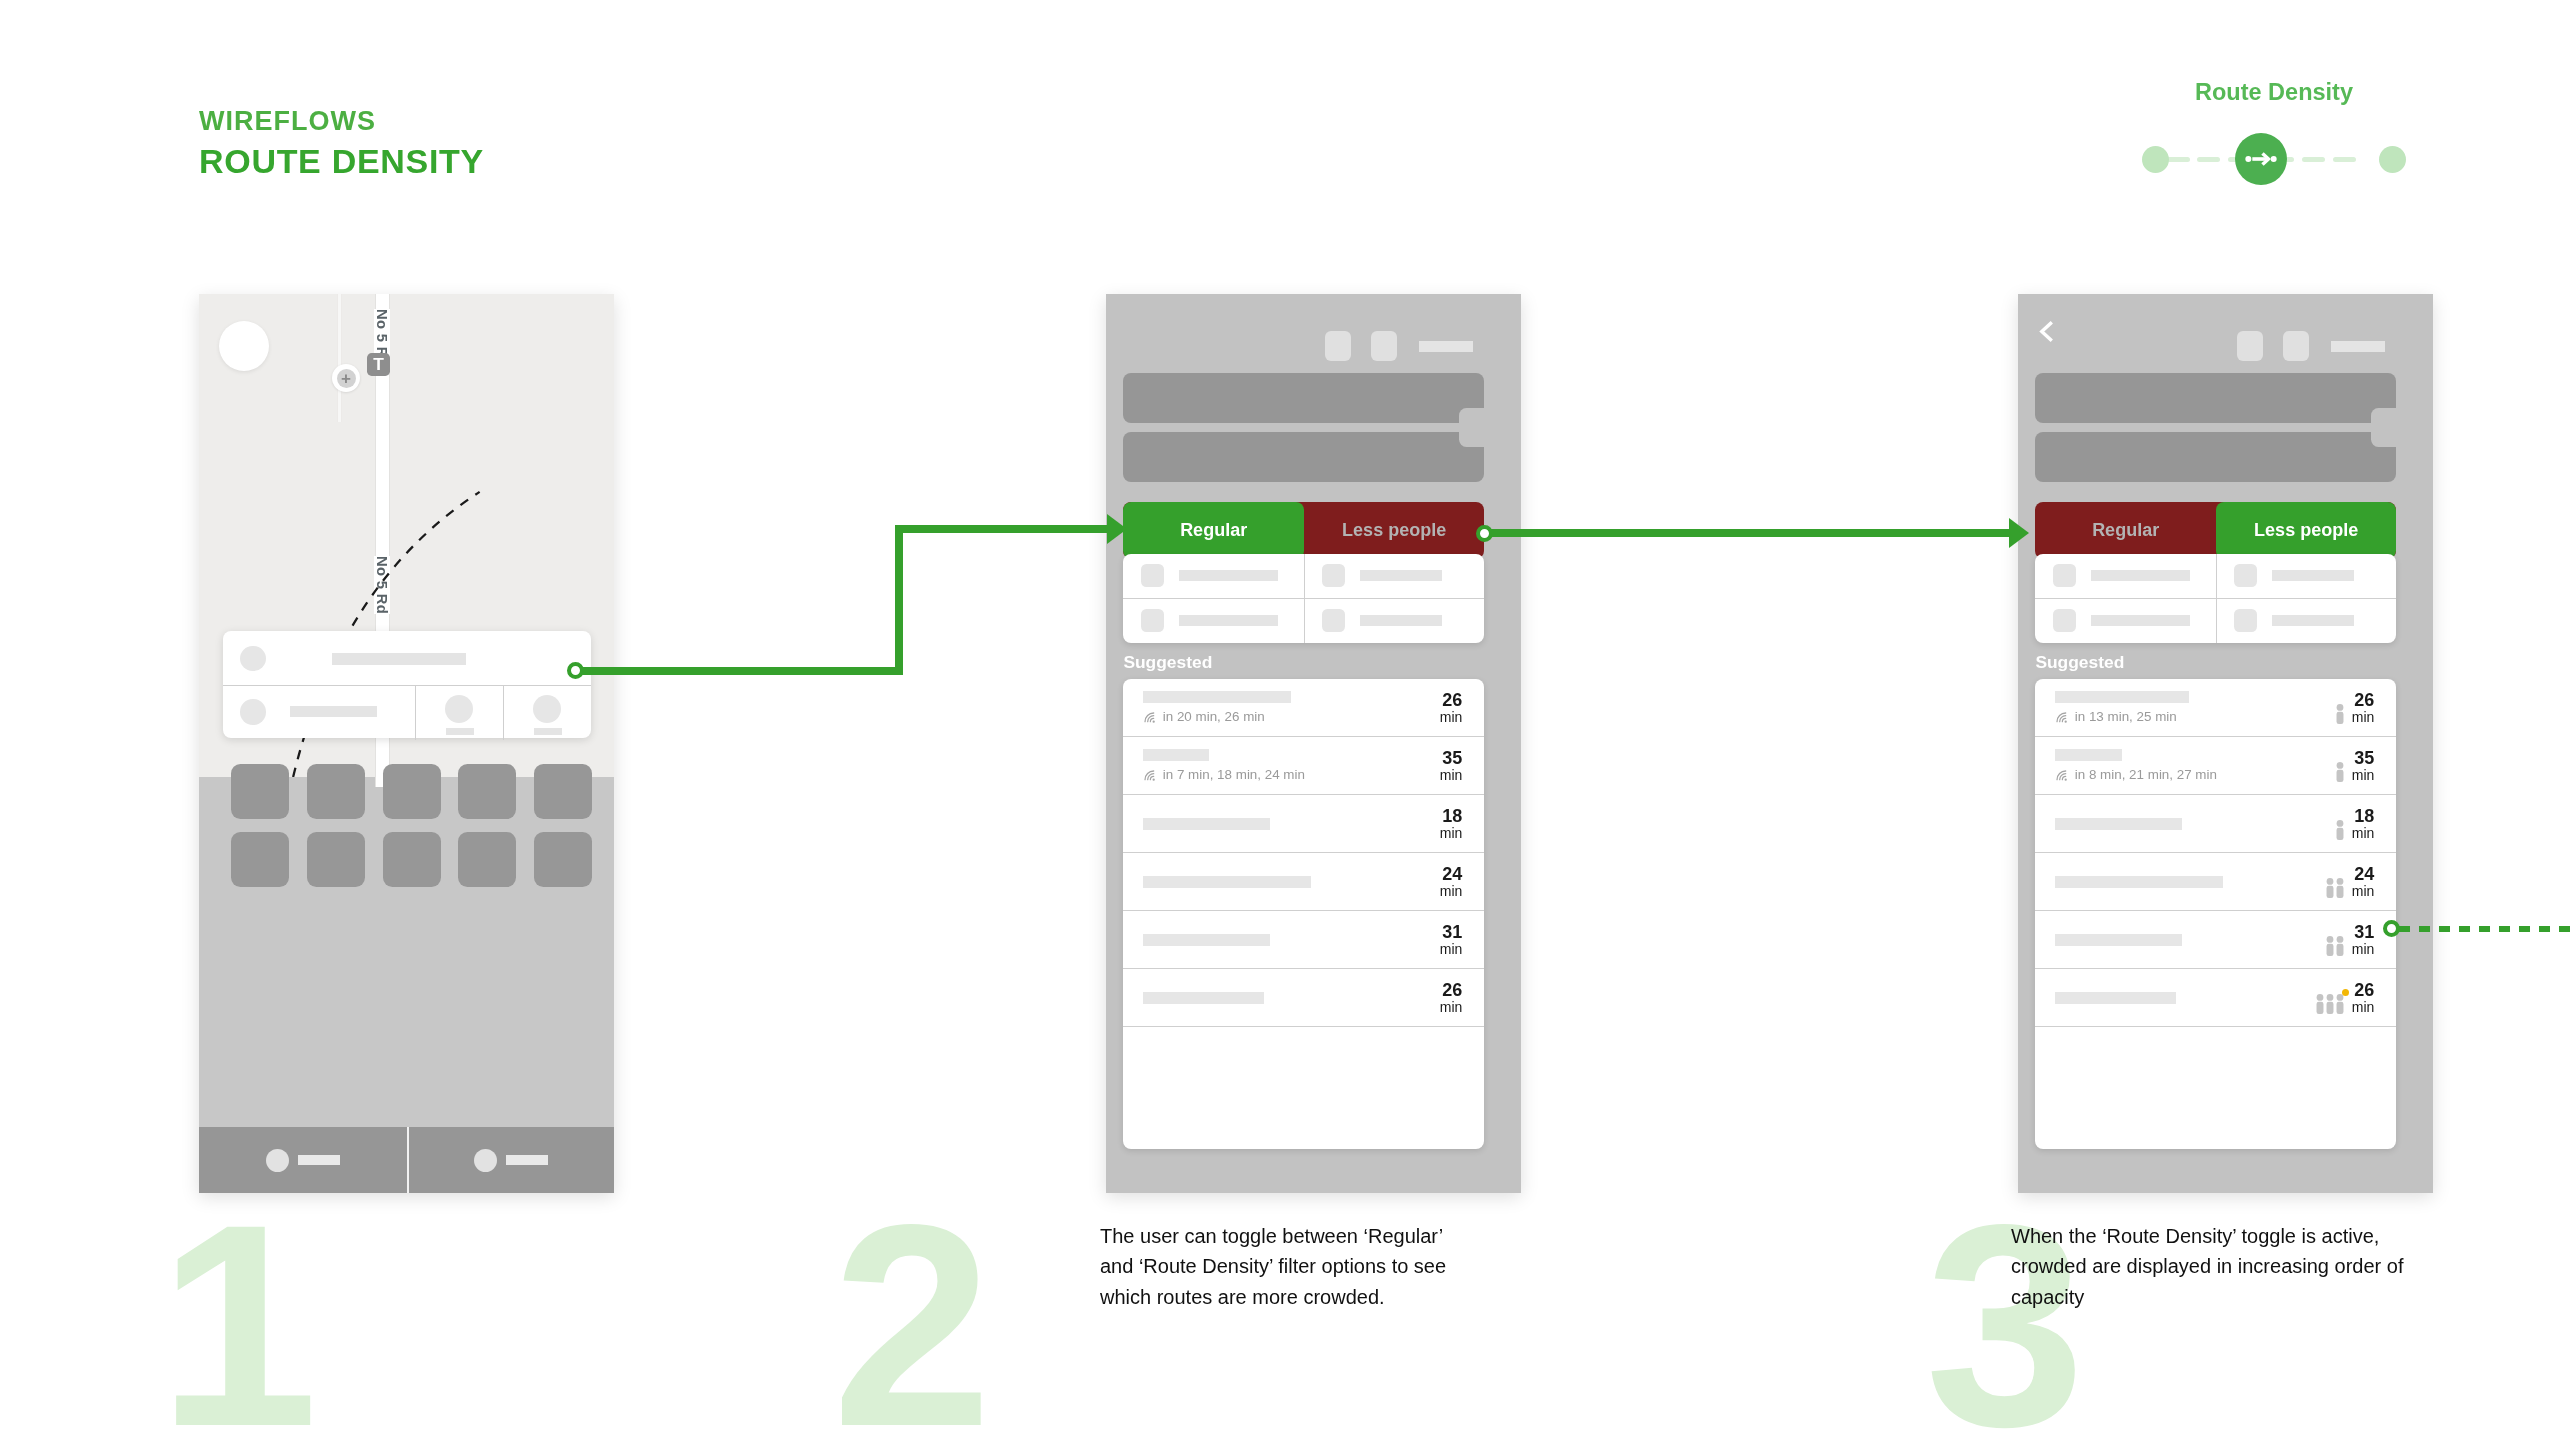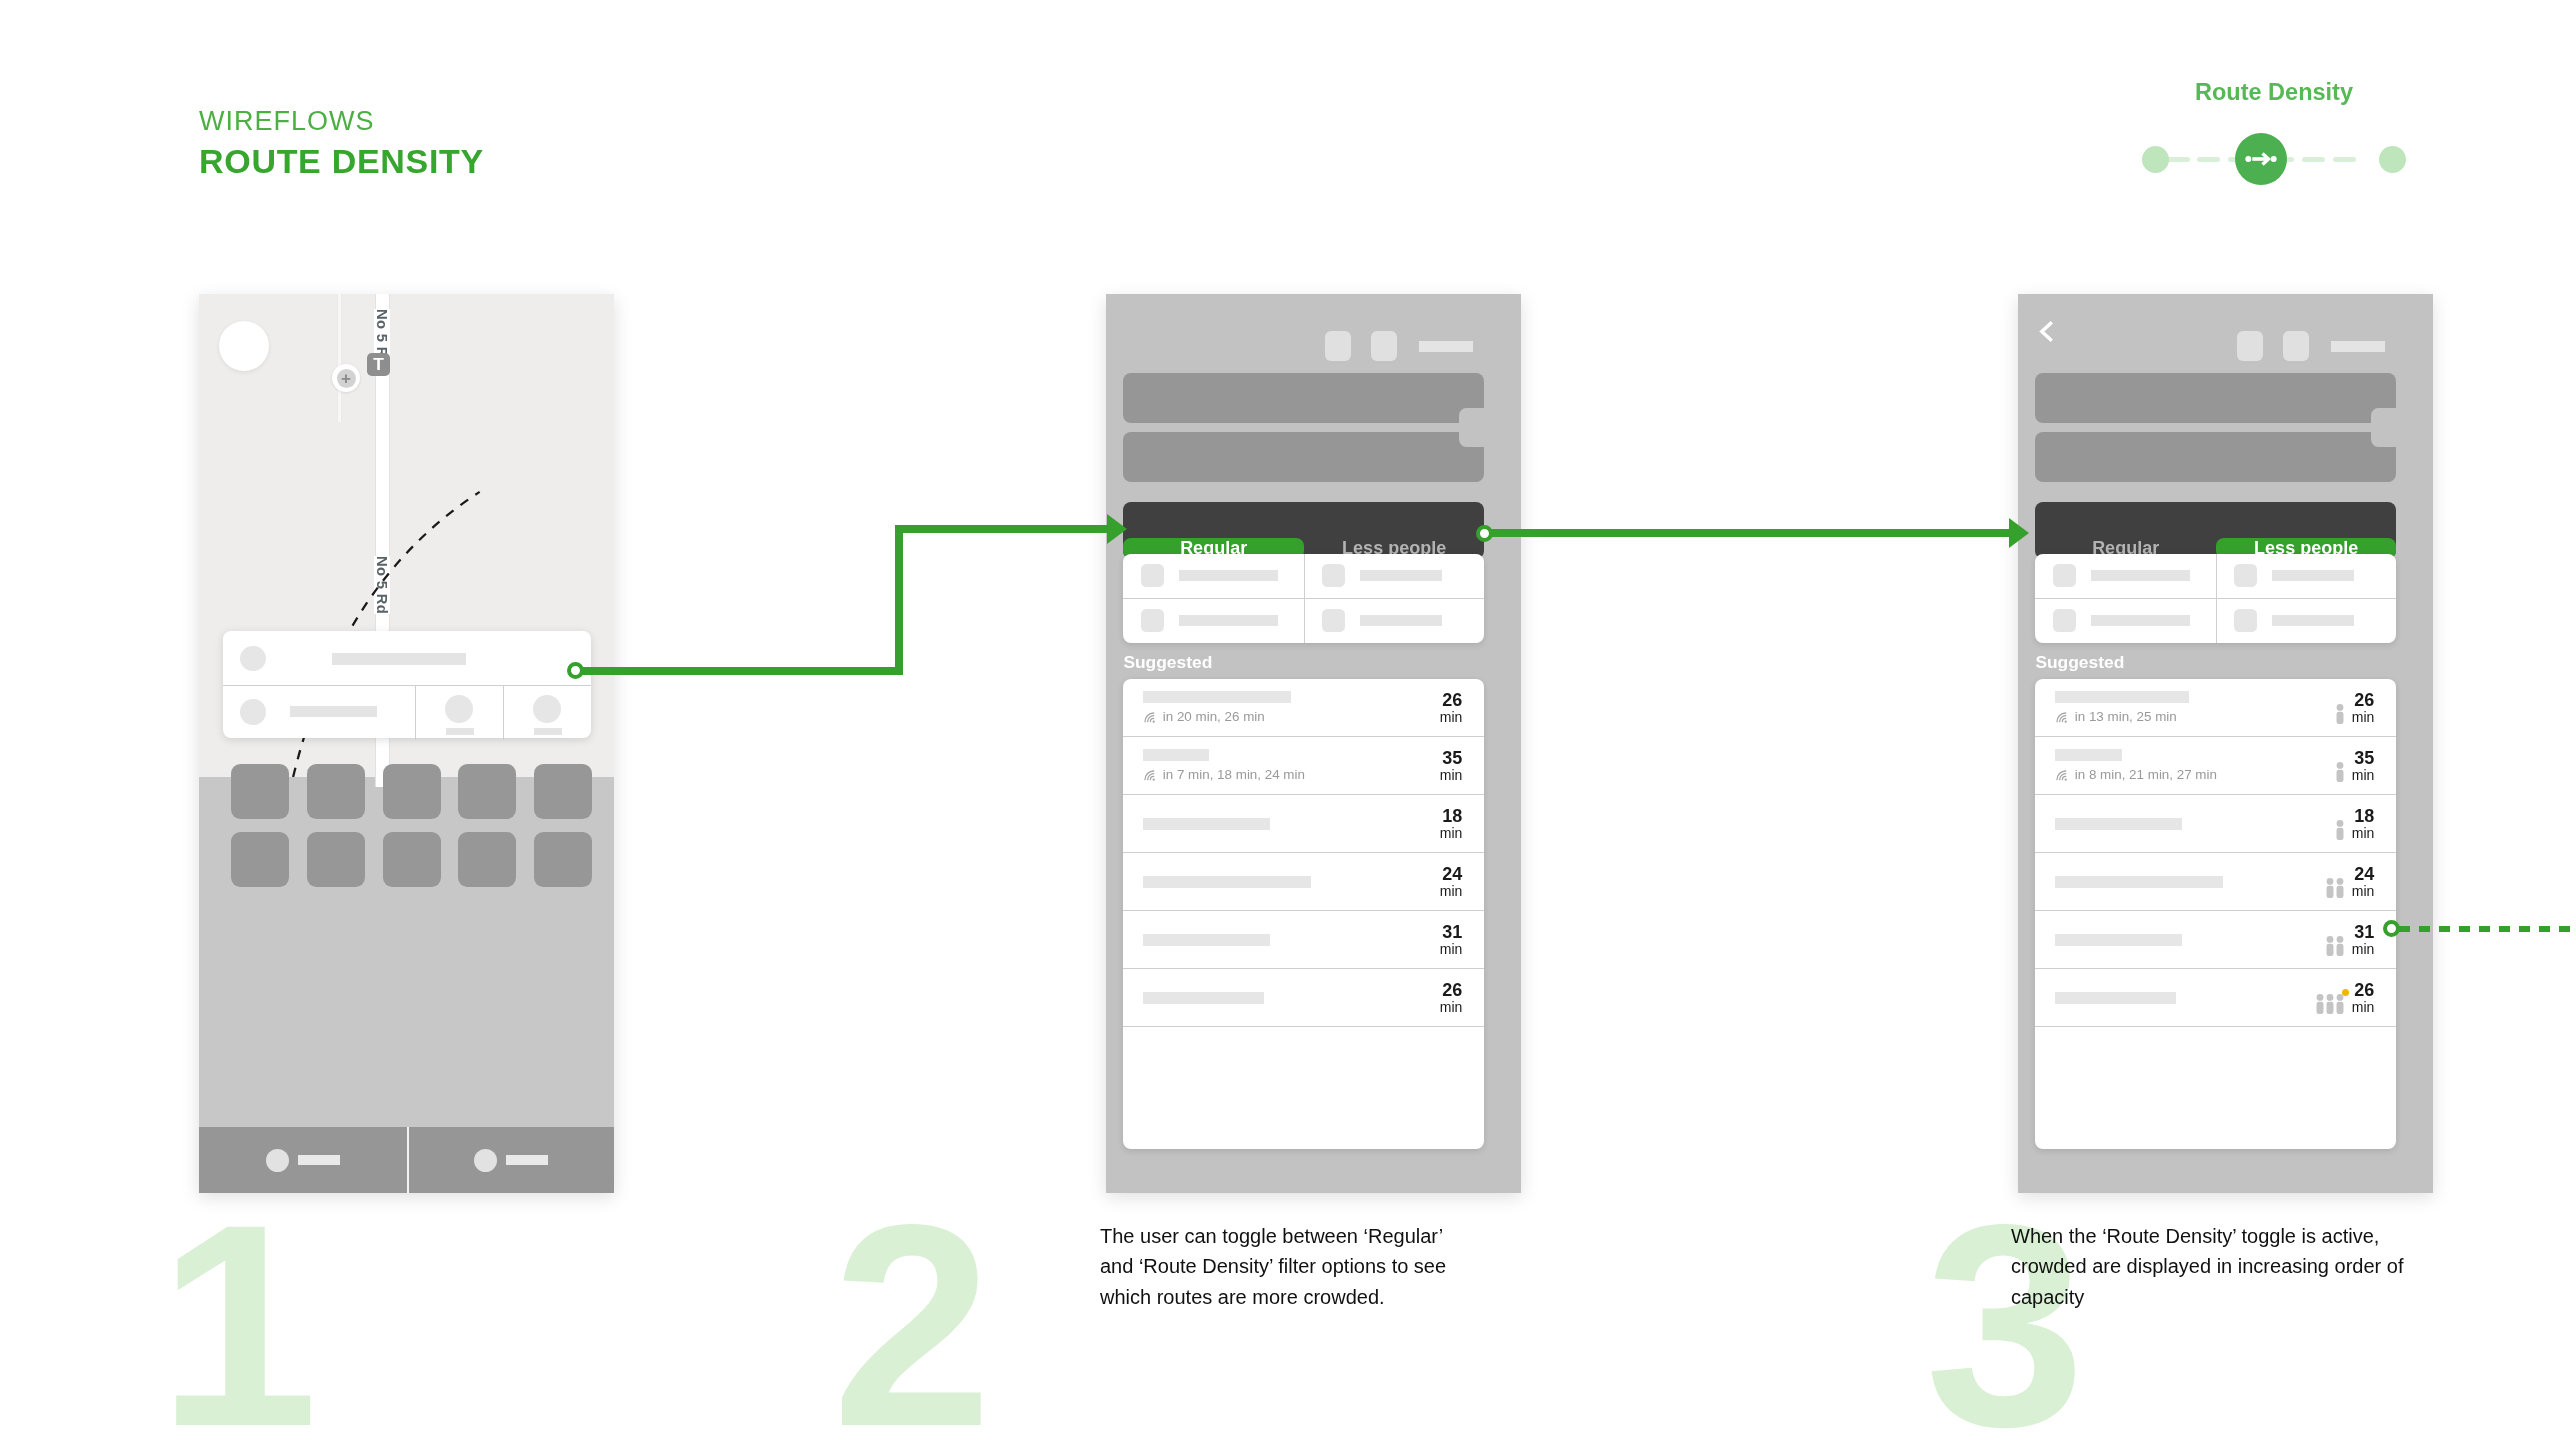--- a/index.html
+++ b/index.html
@@ -7,21 +7,21 @@
     width: 2576px; height: 1449px;
     background: #ffffff;
     font-family: "Liberation Sans", sans-serif;
     overflow: hidden;
   }
   #stage { position: relative; width: 2576px; height: 1449px; background:#fff; }
 
   
   .hdr-kicker {
     position:absolute; left:199px; top:106px;
-    font-size:27px; letter-spacing:1px; color:#4caf42; font-weight:400;
+    font-size:27px; letter-spacing:1px; color:#4caf42; font-weight:700;
   }
   .hdr-title {
     position:absolute; left:199px; top:142px;
     font-size:34px; letter-spacing:0.7px; color:#36a62e; font-weight:bold;
   }
 
   
   .prog-wrap { position:absolute; left:2133px; top:79px; width:282px; height:107px; }
   .prog-label {
     position:absolute; left:0; top:0; width:282px; text-align:center;
@@ -151,21 +151,21 @@
   .ph-input.b { top:59px; }
   .ph-notch {
     position:absolute; right:-1.3px; width:27px; height:29.5px; background:#c2c2c2;
   }
   .ph-notch.n1 { top:35px; border-top-left-radius:7.4px; }
   .ph-notch.n2 { top:-14.8px; border-bottom-left-radius:7.4px; }
 
   
   .ph-toggle {
     position:absolute; left:17.4px; top:208px; width:361px; height:57px;
-    border-radius:8px; background:#404040; display:flex; overflow:hidden;align-items:flex-end;
+    border-radius:8px; background:#7f1d1d; display:flex; overflow:hidden;
   }
   .tgl-opt {
     flex:1; display:flex; align-items:center; justify-content:center;
     font-size:18px; font-weight:bold; border-radius:8px;
   }
   .tgl-opt.on { background:#35a02c; color:#ffffff; }
   .tgl-opt.off { color:#b3b3b3; }
 
   
   .ph-modes {

